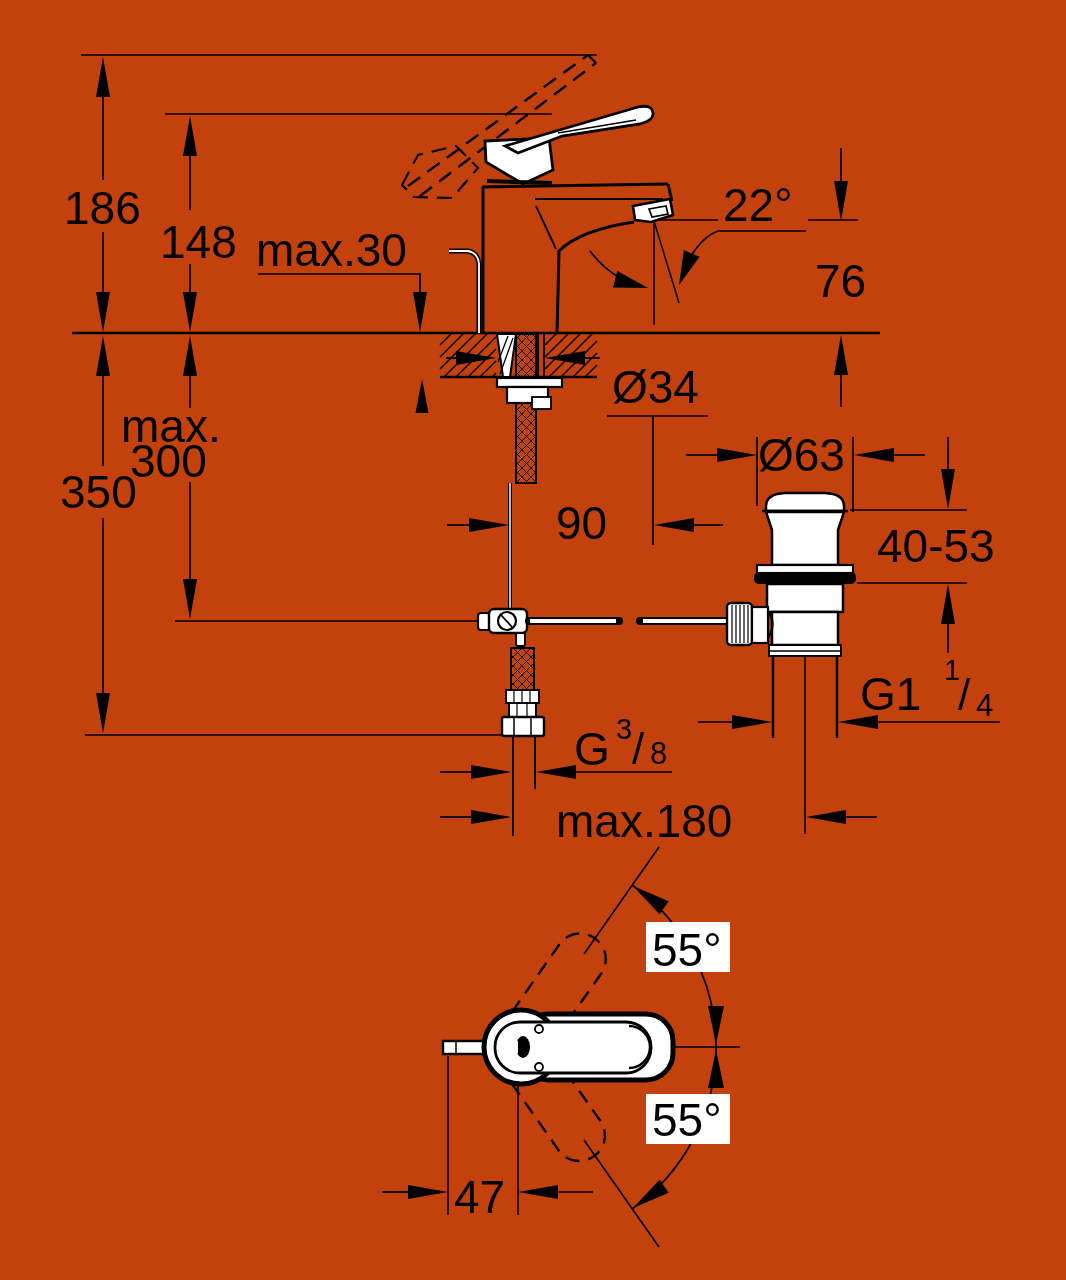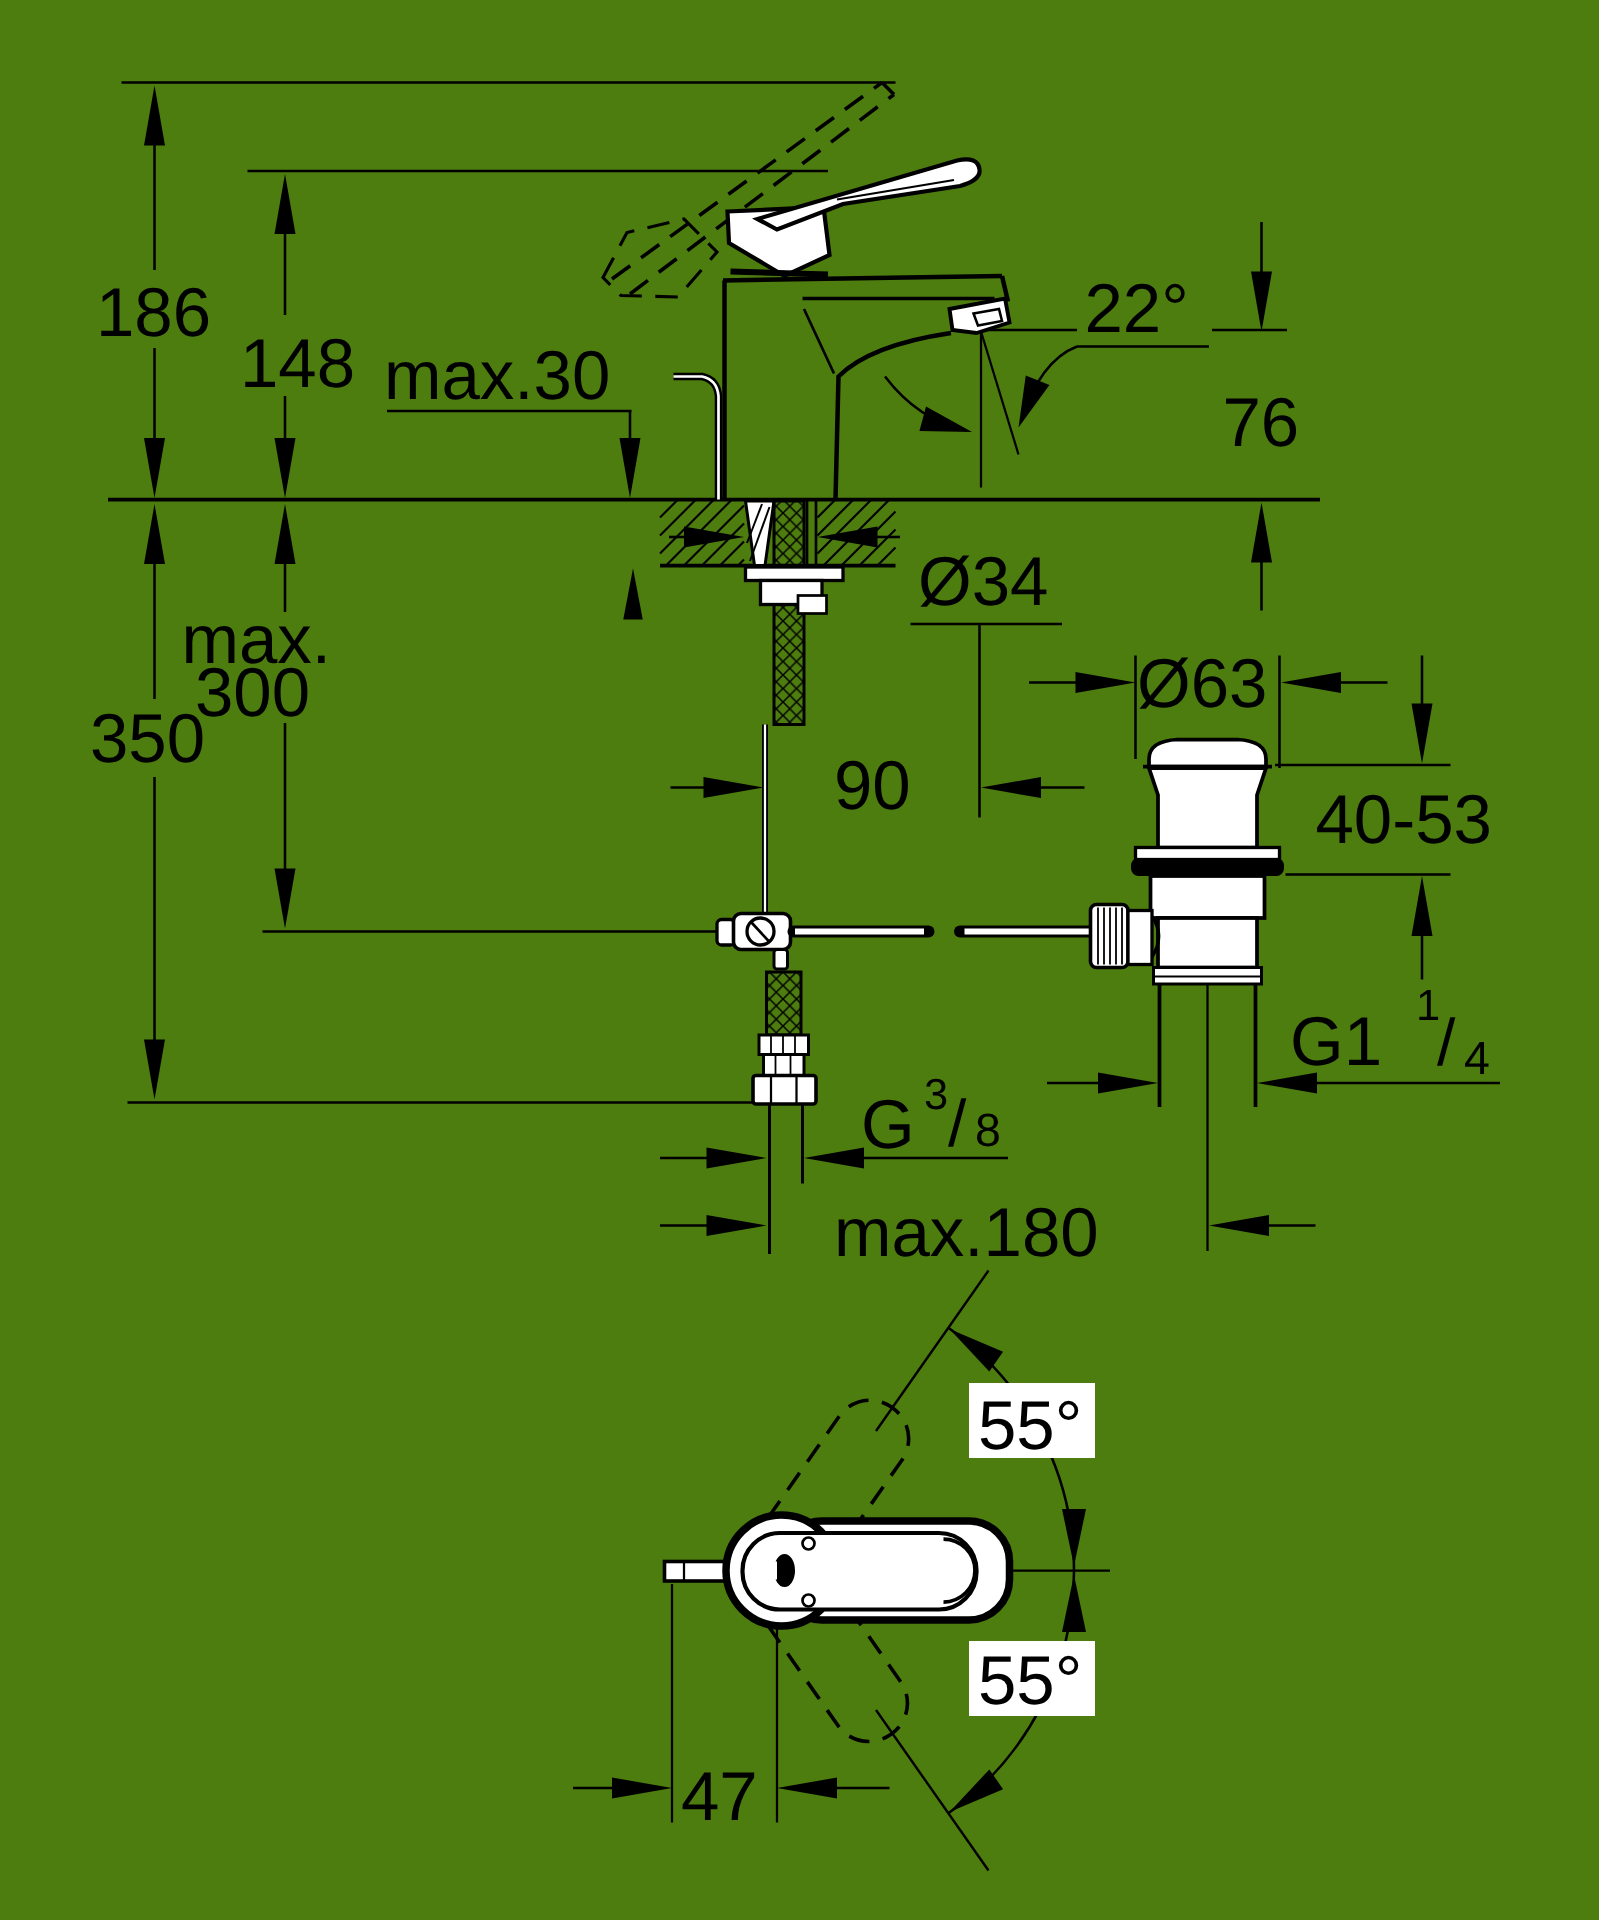--- a/index.html
+++ b/index.html
@@ -1,16 +1,16 @@
 <!DOCTYPE html>
 <html><head>
 <meta charset="utf-8">
 <style>
   html,body{margin:0;padding:0;background:#ffffff;}
-  .stage{width:1066px;height:1280px;position:relative;background:#4d7c0f;}
+  .stage{width:1066px;height:1280px;position:relative;background:#c2410c;}
   svg{display:block;}
   text{font-family:"Liberation Sans","DejaVu Sans",sans-serif;fill:#000;}
   .dim{font-size:46px;}
   .sup{font-size:29px;}
   .sub{font-size:31px;}
   .slash{font-size:44px;}
 </style>
 </head>
 <body>
 

